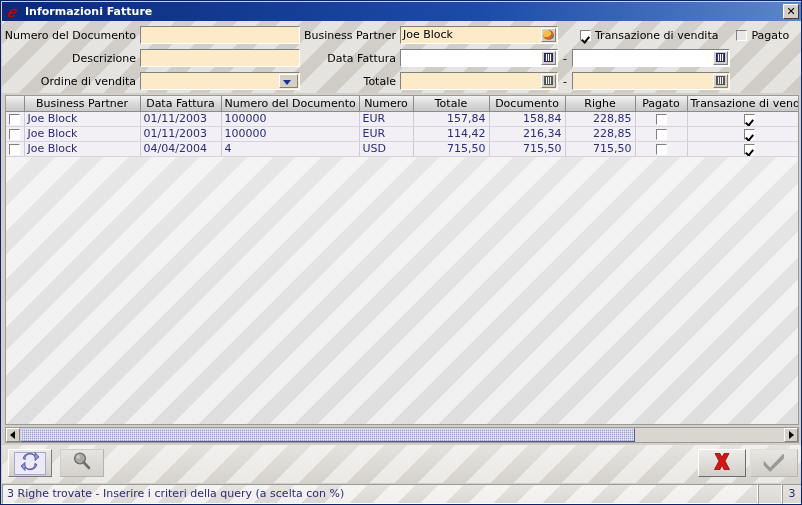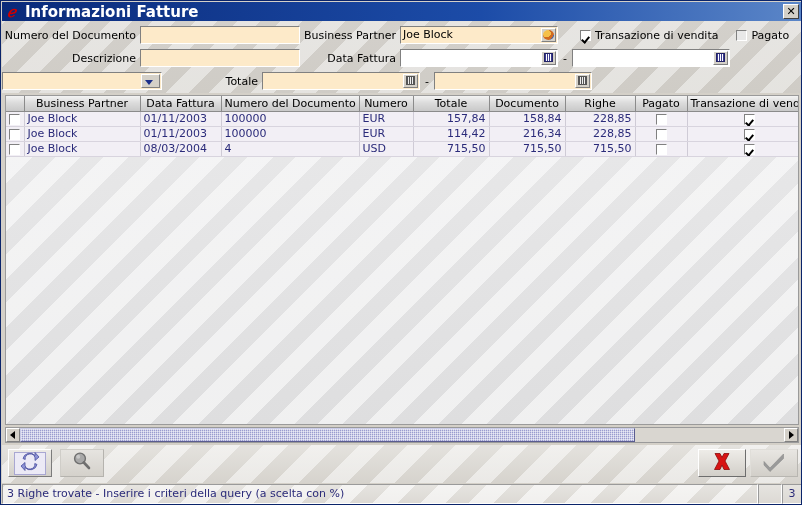--- a/index.html
+++ b/index.html
@@ -32,21 +32,21 @@
     width: 16px; height: 16px; margin-left: 3px; margin-right: 4px;
     position: relative; flex: 0 0 auto;
   }
   #title-icon .pen {
     position: absolute; left: 2px; top: 1px;
     font-family: "DejaVu Serif", serif;
     font-style: italic; font-weight: bold;
     font-size: 15px; color: #cc0000; line-height: 14px;
   }
   #title-text {
-    color: #ffffff; font-weight: bold; font-size: 15px;
+    color: #ffffff; font-weight: bold; font-size: 11px;
     letter-spacing: 0px; white-space: nowrap;
   }
   #title-spacer { flex: 1 1 auto; }
   #close-btn {
     width: 16px; height: 15px; margin-right: 3px;
     background: #d4d0c8;
     border: 1px solid; border-color: #ffffff #404040 #404040 #ffffff;
     position: relative; flex: 0 0 auto;
     box-sizing: border-box;
   }
@@ -363,20 +363,21 @@
       <span class="dash" style="width:14px; text-align:center;">-</span>
       <div class="fin white" style="width:158px;">
         <span class="val"></span>
         <span class="fbtn">
             <span class="ico-cal"></span>
           </span>
       </div>
     </div>
 
     <div class="frow" style="top:49px;">
+      <div class="flabel" style="width:138px;">Ordine di vendita</div>
       <div class="fin" style="width:160px;">
         <span class="val"></span>
         <span class="fbtn" style="width:19px;">
             <span class="ico-arrow"></span>
           </span>
       </div>
       <div class="flabel" style="width:100px;">Totale</div>
       <div class="fin" style="width:158px;">
         <span class="val"></span>
         <span class="fbtn">
@@ -442,21 +443,21 @@
             <td>EUR</td>
             <td class="num">114,42</td>
             <td class="num">216,34</td>
             <td class="num">228,85</td>
             <td class="ctr"><span class="cellbox"></span></td>
             <td class="ctr"><span class="cellbox checked"></span></td>
           </tr>
           <tr>
             <td class="selcell"><span class="rowbox"></span></td>
             <td>Joe Block</td>
-            <td>08/03/2004</td>
+            <td>04/04/2004</td>
             <td>4</td>
             <td>USD</td>
             <td class="num">715,50</td>
             <td class="num">715,50</td>
             <td class="num">715,50</td>
             <td class="ctr"><span class="cellbox"></span></td>
             <td class="ctr"><span class="cellbox checked"></span></td>
           </tr>
         </tbody>
     </table>

